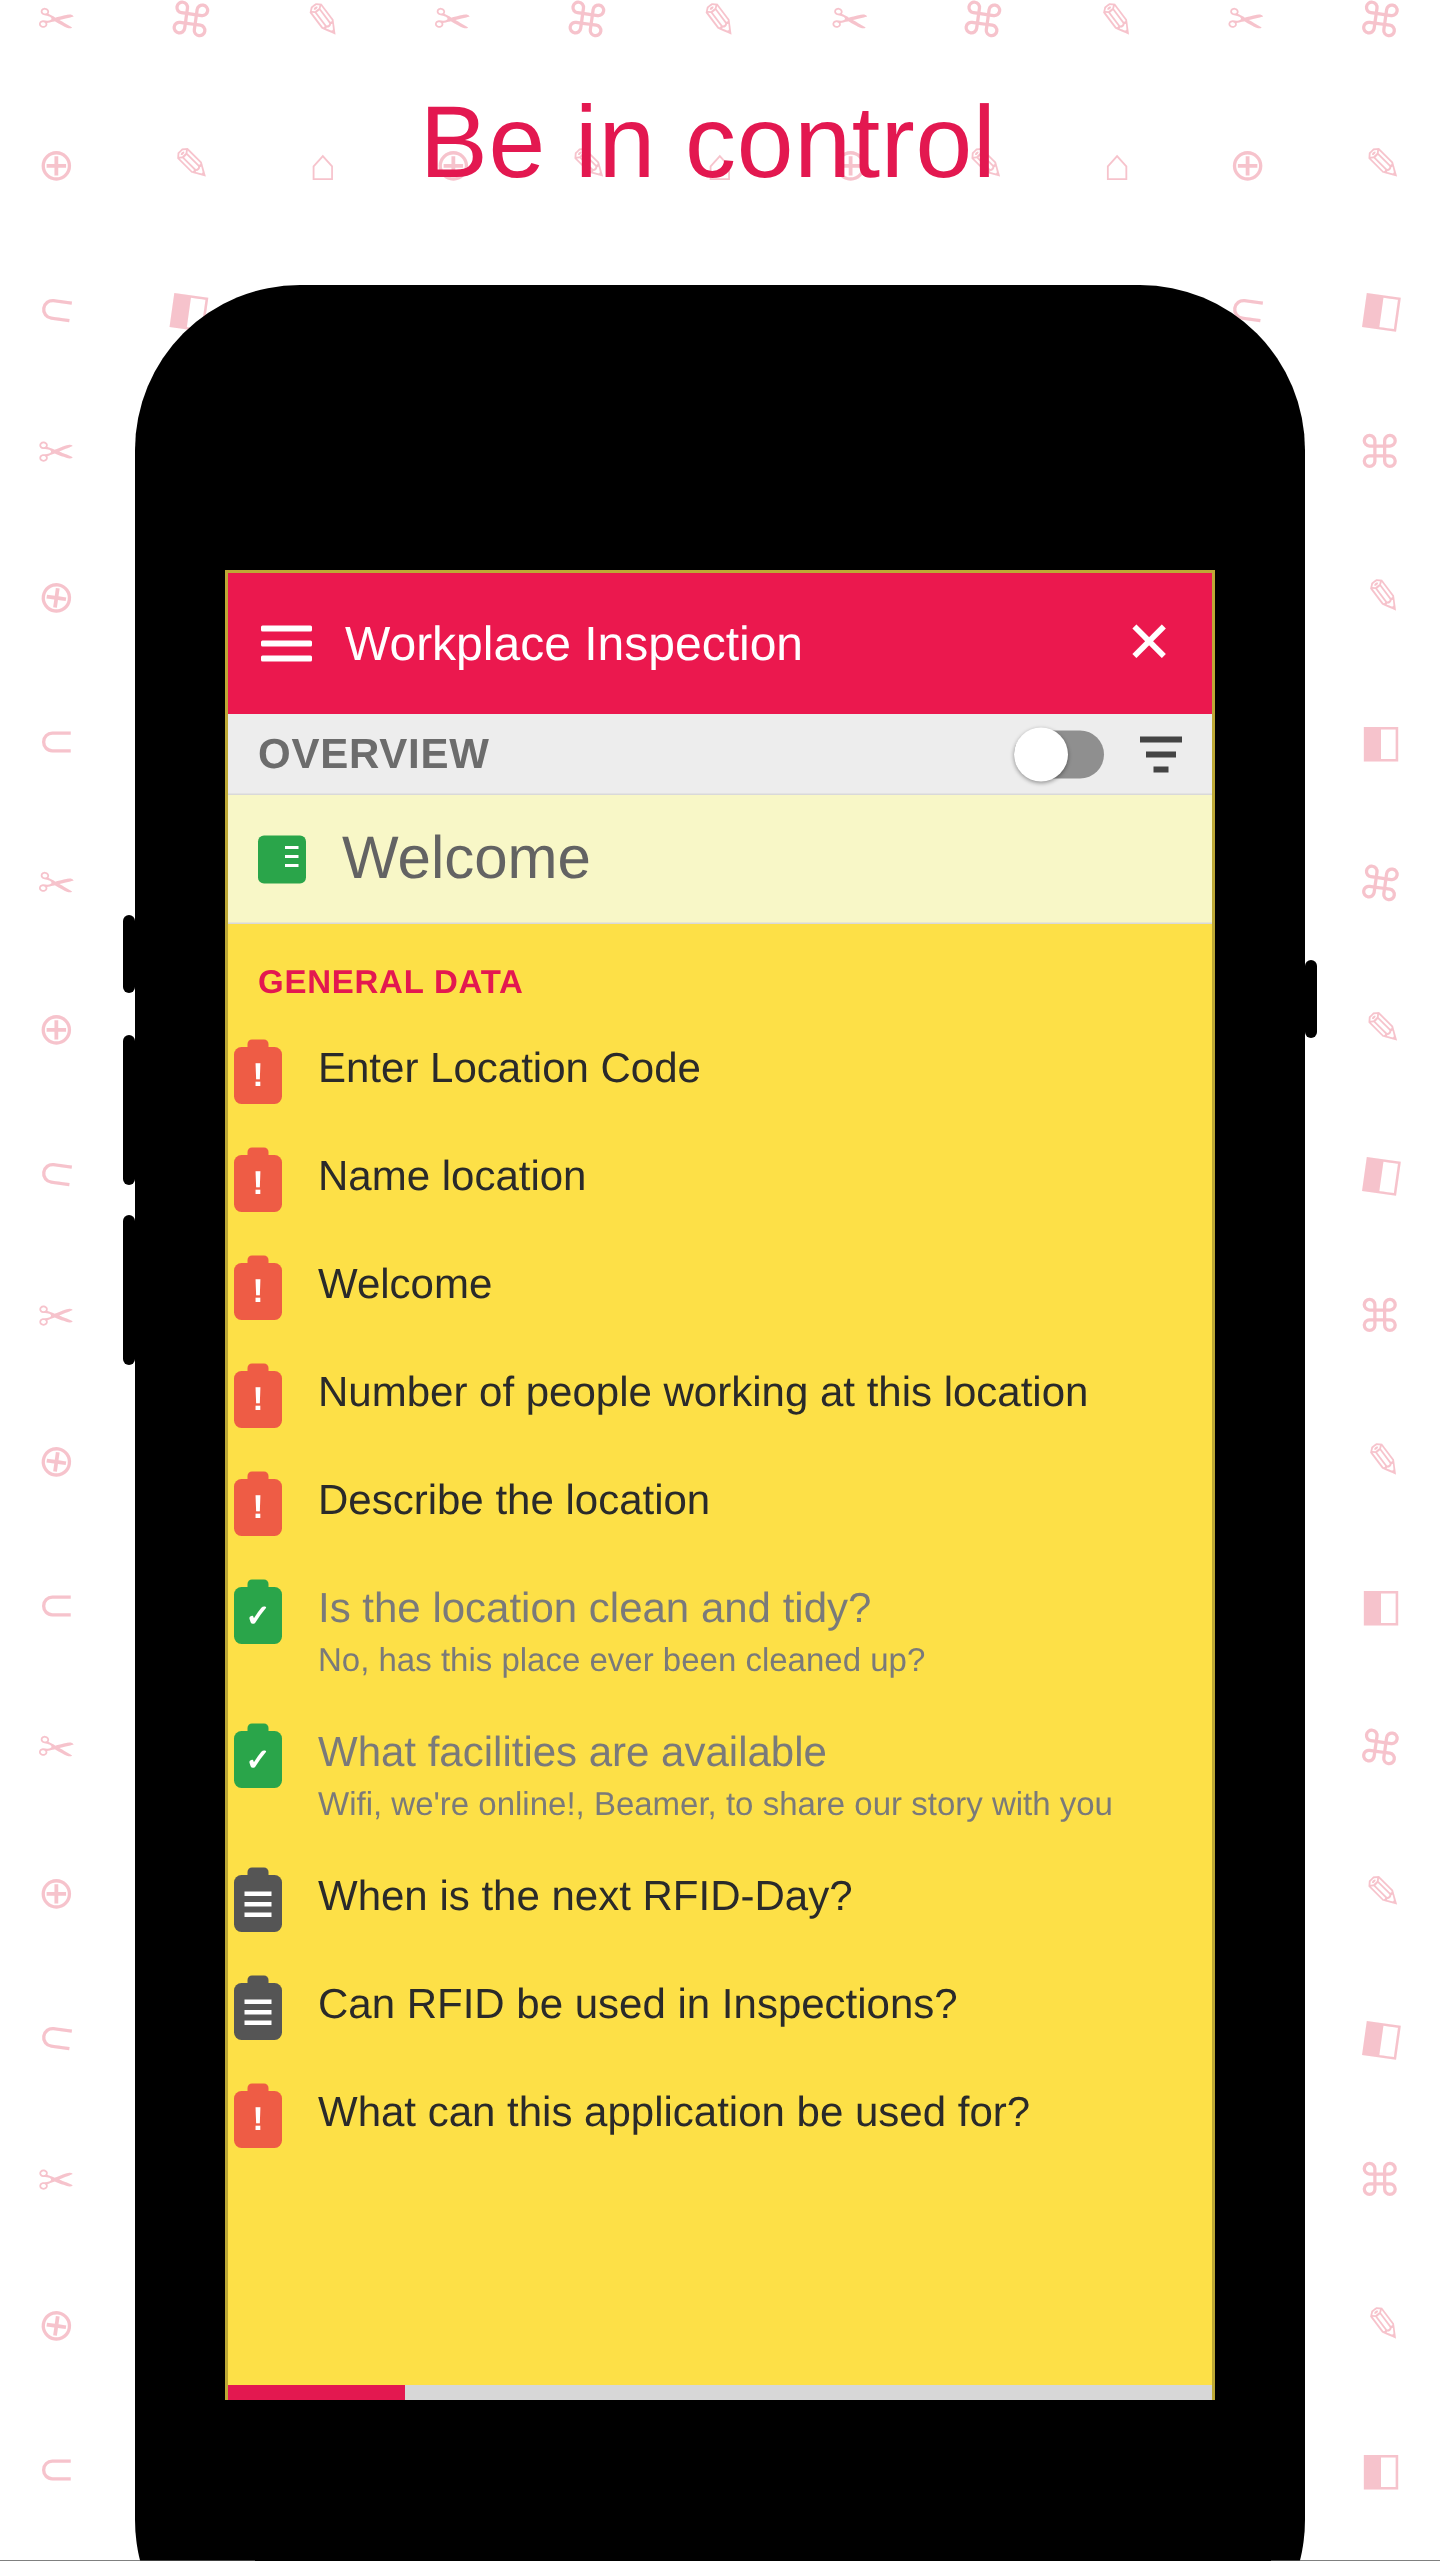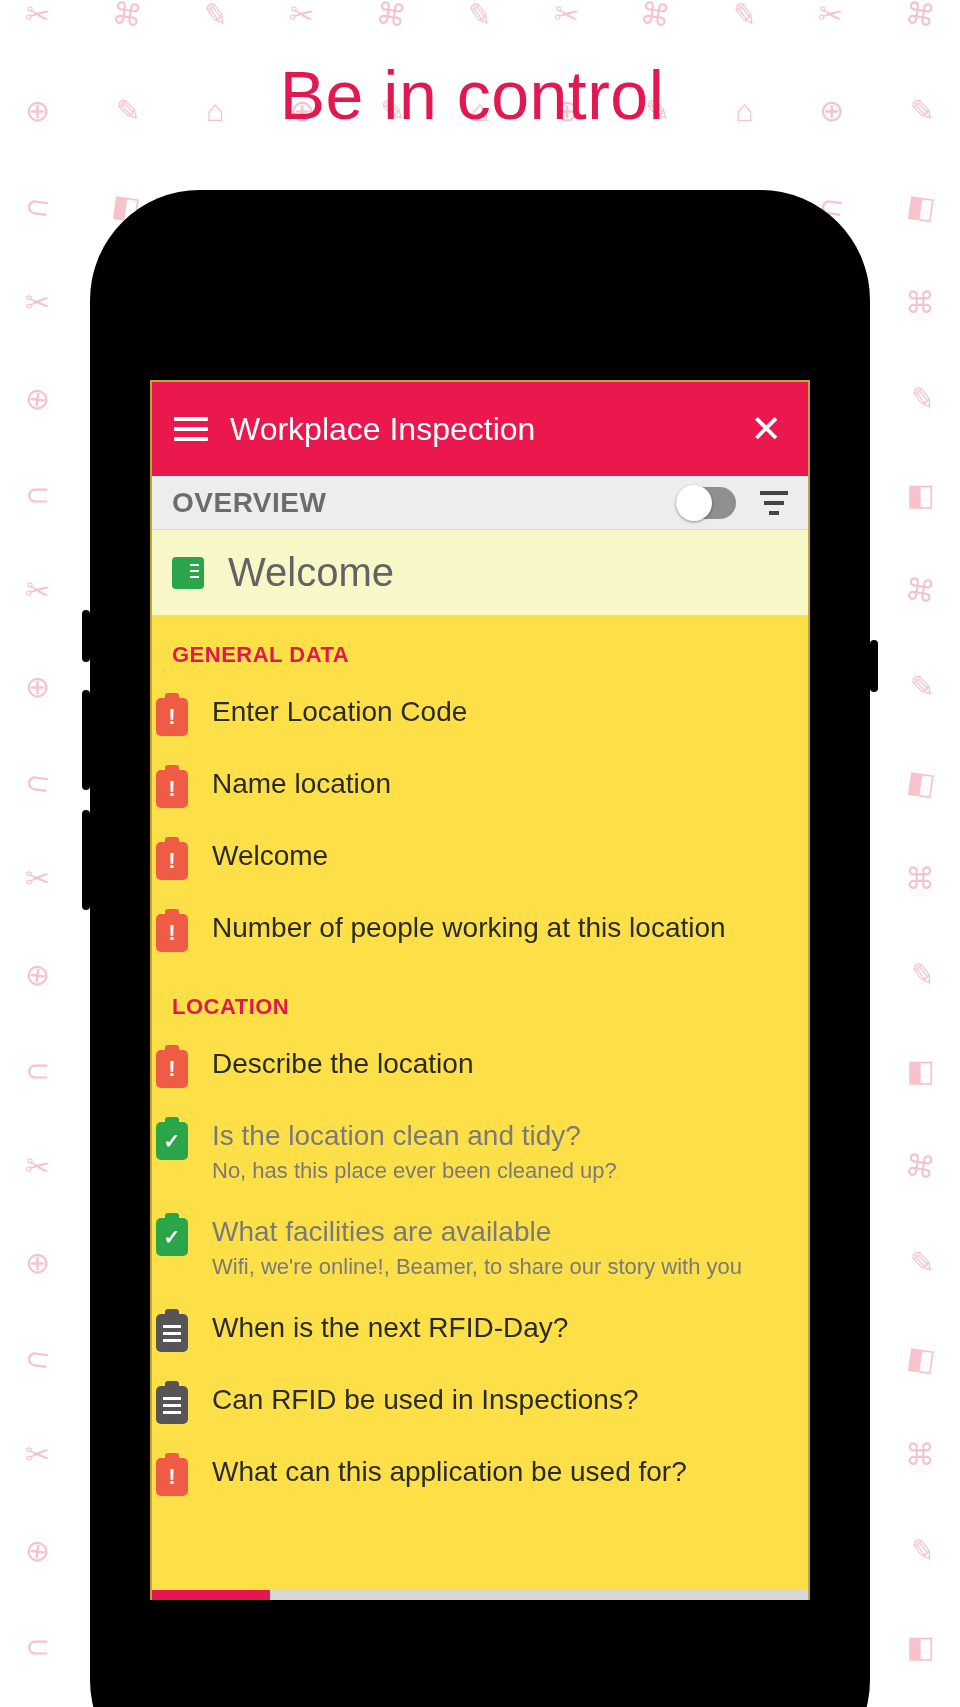--- a/index.html
+++ b/index.html
@@ -530,21 +530,20 @@
           <div class="texts">
             <div class="main">Welcome</div>
           </div>
         </div>
         <div class="item">
           <div class="clip alert"></div>
           <div class="texts">
             <div class="main">Number of people working at this location</div>
           </div>
         </div>
-        <div class="section-header">LOCATION</div>
         <div class="item">
           <div class="clip alert"></div>
           <div class="texts">
             <div class="main">Describe the location</div>
           </div>
         </div>
         <div class="item answered">
           <div class="clip done"></div>
           <div class="texts">
             <div class="main">Is the location clean and tidy?</div>

